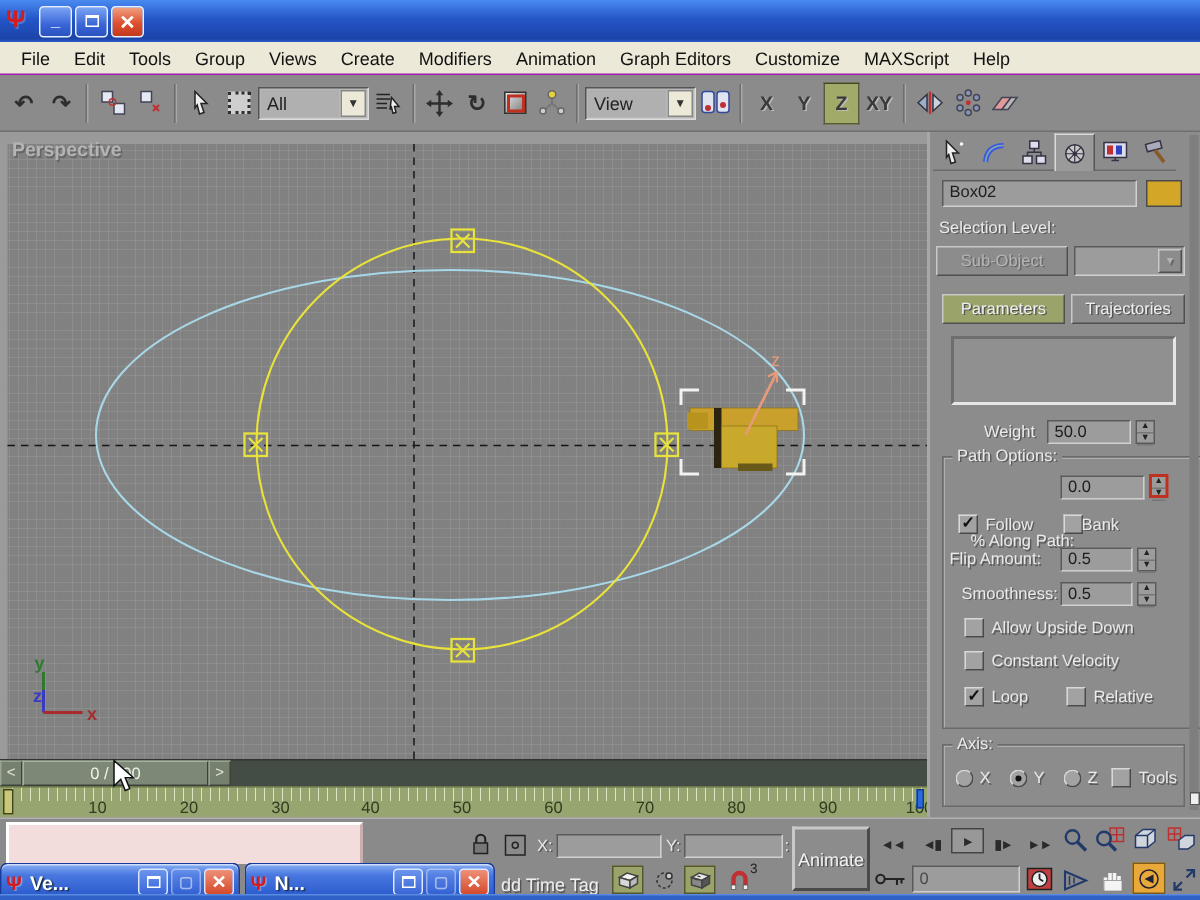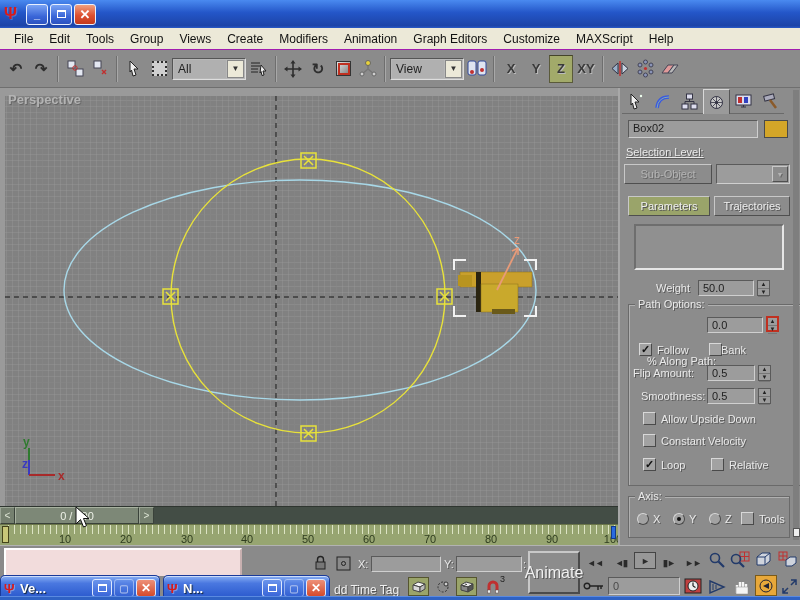--- a/index.html
+++ b/index.html
@@ -88,21 +88,21 @@
   .scrollthumb{position:absolute;right:0px;bottom:8px;width:7px;height:9px;background:#efefef;border:1px solid #555;}
 
   
   .statusbar{position:absolute;left:0;top:545px;width:800px;height:52px;background:#8a8a8a;border-top:1px solid #b2b2b2;}
   .pinkpanel{position:absolute;left:4px;top:2px;width:238px;height:28px;background:#f2dcdc;
     border:2px solid #fff;border-right-color:#c8b0b0;border-bottom:none;}
   .coordlbl{color:#e8e8e8;font-size:11px;text-shadow:1px 1px 0 #555;}
   .statfld{background:#9c9c9c;border:1px solid #5a5a5a;border-bottom-color:#cfcfcf;border-right-color:#cfcfcf;height:16px;}
   .animatebtn{position:absolute;left:528px;top:5px;width:52px;height:43px;background:#8c8c8c;
     border:2px solid #c8c8c8;border-right-color:#4a4a4a;border-bottom-color:#4a4a4a;
-    color:#f0f0f0;font-size:16px;display:flex;align-items:center;justify-content:center;text-shadow:1px 1px 0 #555;}
+    color:#f0f0f0;font-size:12px;display:flex;align-items:center;justify-content:center;text-shadow:1px 1px 0 #555;}
   .pb{position:absolute;height:17px;display:flex;align-items:center;justify-content:center;color:#2a2a2a;
     font-size:9px;font-weight:bold;letter-spacing:-1px;}
   .pb.boxed{border:1px solid #444;background:#989898;}
   .prompt{position:absolute;left:334px;top:37px;color:#f0f0f0;font-size:12px;text-shadow:1px 1px 0 #555;}
   .snapbtn{position:absolute;top:31px;width:21px;height:19px;display:flex;align-items:center;justify-content:center;}
   .snapbtn.on{background:#9aa46a;border:1px solid #55552f;}
   .bluestrip{position:absolute;left:0;top:596px;width:800px;height:4px;background:#2f62c4;border-top:1px solid #5a8ae0;}
 
   
   .miniwin{position:absolute;top:575px;height:25px;border-radius:5px 5px 0 0;
@@ -378,21 +378,21 @@
           <svg width="17" height="17">
             <rect x="2" y="2" width="10" height="5" fill="#aab" stroke="#334" transform="rotate(-15 7 4)"></rect>
             <path d="M8 7 L14 15" stroke="#8a5a2a" stroke-width="2.5"></path>
           </svg>
         </span>
     </div>
 
     <div class="fld abs" style="left:8px;top:32px;width:130px;height:18px;">Box02</div>
     <div class="swatch abs" style="left:144px;top:32px;width:24px;height:18px;background:#d4a628;"></div>
 
-    <div class="lbl abs" style="left:6px;top:58px;text-decoration:underline;">Selection Level:</div>
+    <div class="lbl abs" style="left:6px;top:58px;">Selection Level:</div>
 
     <div class="pbtn disabled abs" style="left:4px;top:76px;width:88px;height:20px;">Sub-Object</div>
     <div class="fld abs" style="left:96px;top:76px;width:74px;height:20px;"></div>
     <div class="pbtn disabled abs" style="left:152px;top:78px;width:16px;height:16px;font-size:7px;">▼</div>
 
     <div class="pbtn olive abs" style="left:8px;top:108px;width:82px;height:20px;">Parameters</div>
     <div class="pbtn abs" style="left:94px;top:108px;width:76px;height:20px;">Trajectories</div>
 
     <div class="sunkbox abs" style="left:14px;top:136px;width:150px;height:46px;"></div>
 

